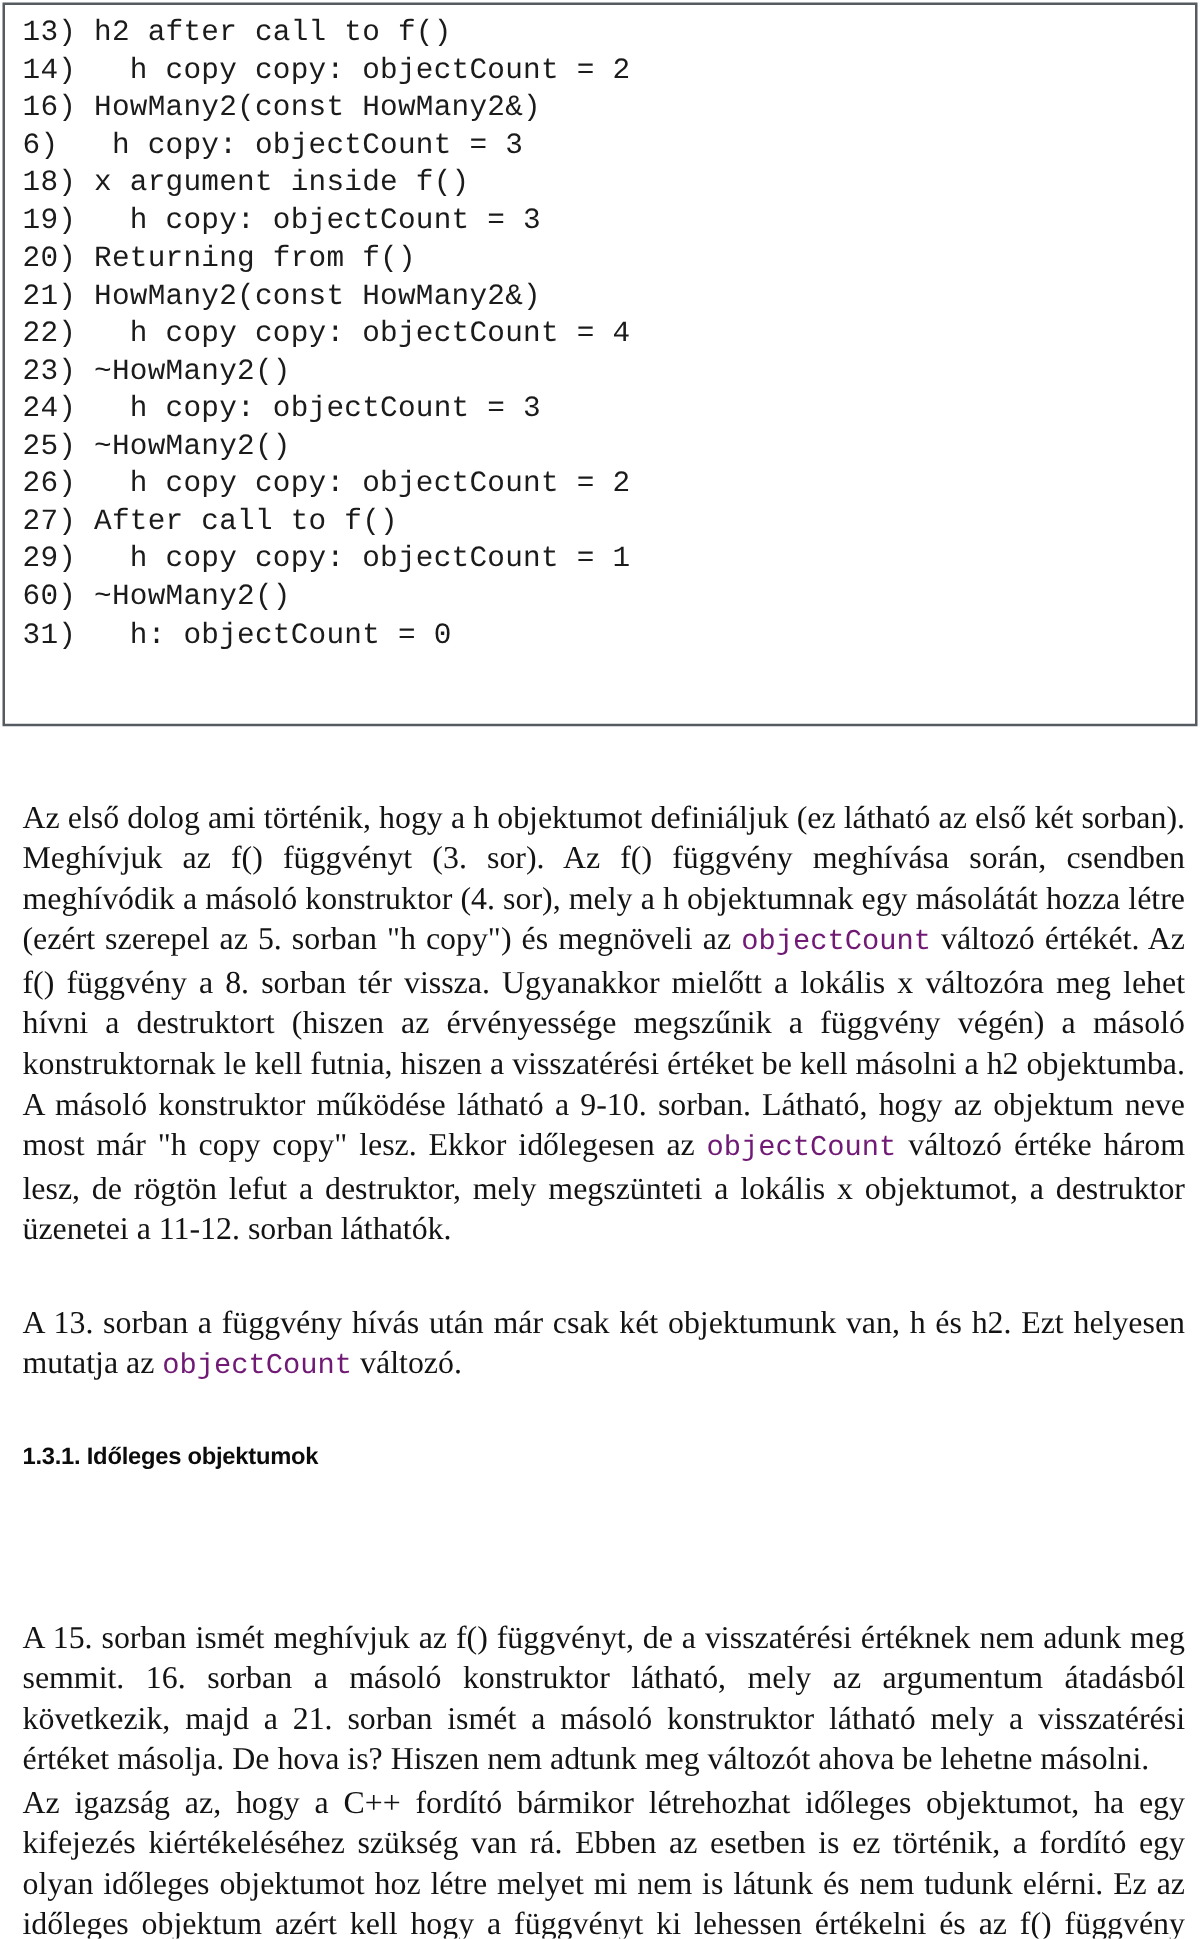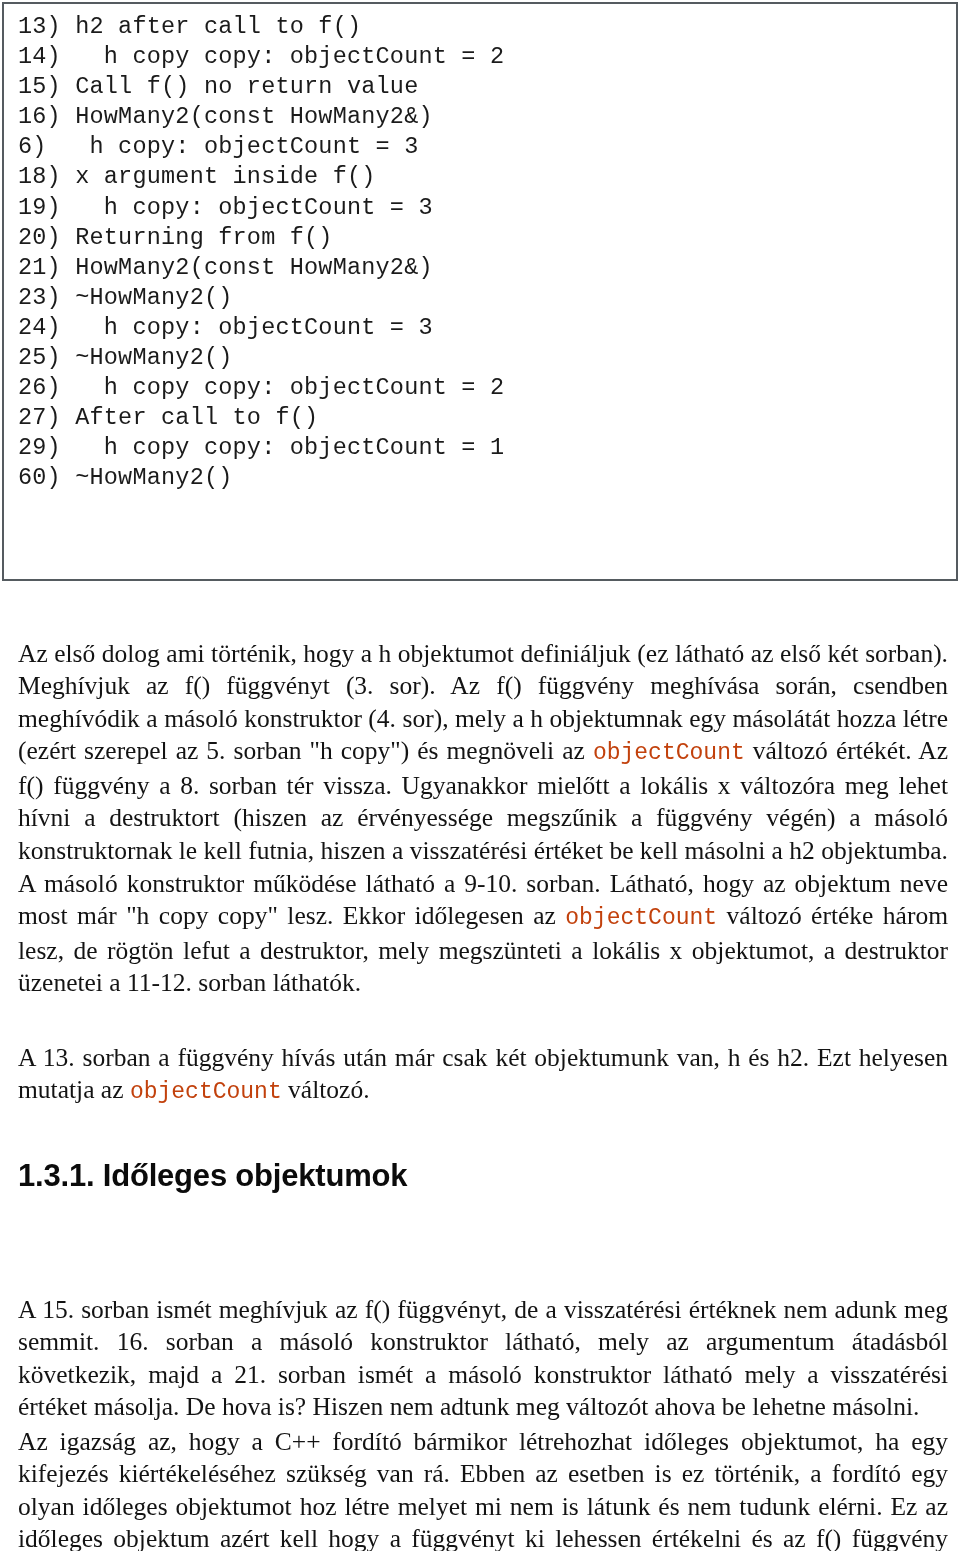--- a/index.html
+++ b/index.html
@@ -47,65 +47,66 @@
     font-size: 25.5px;
     line-height: 32.6px;
     color: #131313;
     text-align: justify;
     text-justify: inter-word;
   }
   code, .mono-inline {
     font-family: "Liberation Mono", "DejaVu Sans Mono", monospace;
     font-size: 23px;
     letter-spacing: 0px;
-    color: #c2410c;
+    color: #701a75;
   }
 
   
   .heading {
     position: absolute;
     left: 18px;
     width: 930px;
     font-family: "Liberation Sans", "DejaVu Sans", sans-serif;
     font-weight: bold;
-    font-size: 31px;
+    font-size: 19px;
     line-height: 34px;
     color: #0b0b0b;
     letter-spacing: -0.2px;
   }
 
   
   #para-1   { top: 612px; }
   #para-2   { top: 1016px; }
   #heading-131 { top: 1133px; }
   #para-3   { top: 1268px; }
   #para-4   { top: 1400px; }
 </style>
 </head>
 <body>
 
 <div class="page">
 
   <div class="code-box">
     <div class="code-line">13) h2 after call to f()</div>
     <div class="code-line">14)   h copy copy: objectCount = 2</div>
-    <div class="code-line">15) Call f() no return value</div>
     <div class="code-line">16) HowMany2(const HowMany2&amp;)</div>
     <div class="code-line">6)   h copy: objectCount = 3</div>
     <div class="code-line">18) x argument inside f()</div>
     <div class="code-line">19)   h copy: objectCount = 3</div>
     <div class="code-line">20) Returning from f()</div>
     <div class="code-line">21) HowMany2(const HowMany2&amp;)</div>
+    <div class="code-line">22)   h copy copy: objectCount = 4</div>
     <div class="code-line">23) ~HowMany2()</div>
     <div class="code-line">24)   h copy: objectCount = 3</div>
     <div class="code-line">25) ~HowMany2()</div>
     <div class="code-line">26)   h copy copy: objectCount = 2</div>
     <div class="code-line">27) After call to f()</div>
     <div class="code-line">29)   h copy copy: objectCount = 1</div>
     <div class="code-line">60) ~HowMany2()</div>
+    <div class="code-line">31)   h: objectCount = 0</div>
   </div>
 
   <p class="prose" id="para-1"><span>Az első dolog ami történik, hogy a h objektumot definiáljuk (ez látható az első két sorban). Meghívjuk az f() függvényt (3. sor). Az f() függvény meghívása során, csendben meghívódik a másoló konstruktor (4. sor), mely a h objektumnak egy másolátát hozza létre (ezért szerepel az 5. sorban "h copy") és megnöveli az </span><code class="mono-inline">objectCount</code><span> változó értékét. Az f() függvény a 8. sorban tér vissza. Ugyanakkor mielőtt a lokális x változóra meg lehet hívni a destruktort (hiszen az érvényessége megszűnik a függvény végén) a másoló konstruktornak le kell futnia, hiszen a visszatérési értéket be kell másolni a h2 objektumba. A másoló konstruktor működése látható a 9-10. sorban. Látható, hogy az objektum neve most már "h copy copy" lesz. Ekkor időlegesen az </span><code class="mono-inline">objectCount</code><span> változó értéke három lesz, de rögtön lefut a destruktor, mely megszünteti a lokális x objektumot, a destruktor üzenetei a 11-12. sorban láthatók.</span></p>
 
   <p class="prose" id="para-2"><span>A 13. sorban a függvény hívás után már csak két objektumunk van, h és h2. Ezt helyesen mutatja az </span><code class="mono-inline">objectCount</code><span> változó.</span></p>
 
   <h2 class="heading" id="heading-131">1.3.1. Időleges objektumok</h2>
 
   <p class="prose" id="para-3">A 15. sorban ismét meghívjuk az f() függvényt, de a visszatérési értéknek nem adunk meg semmit. 16. sorban a másoló konstruktor látható, mely az argumentum átadásból következik, majd a 21. sorban ismét a másoló konstruktor látható mely a visszatérési értéket másolja. De hova is? Hiszen nem adtunk meg változót ahova be lehetne másolni.</p>
 

